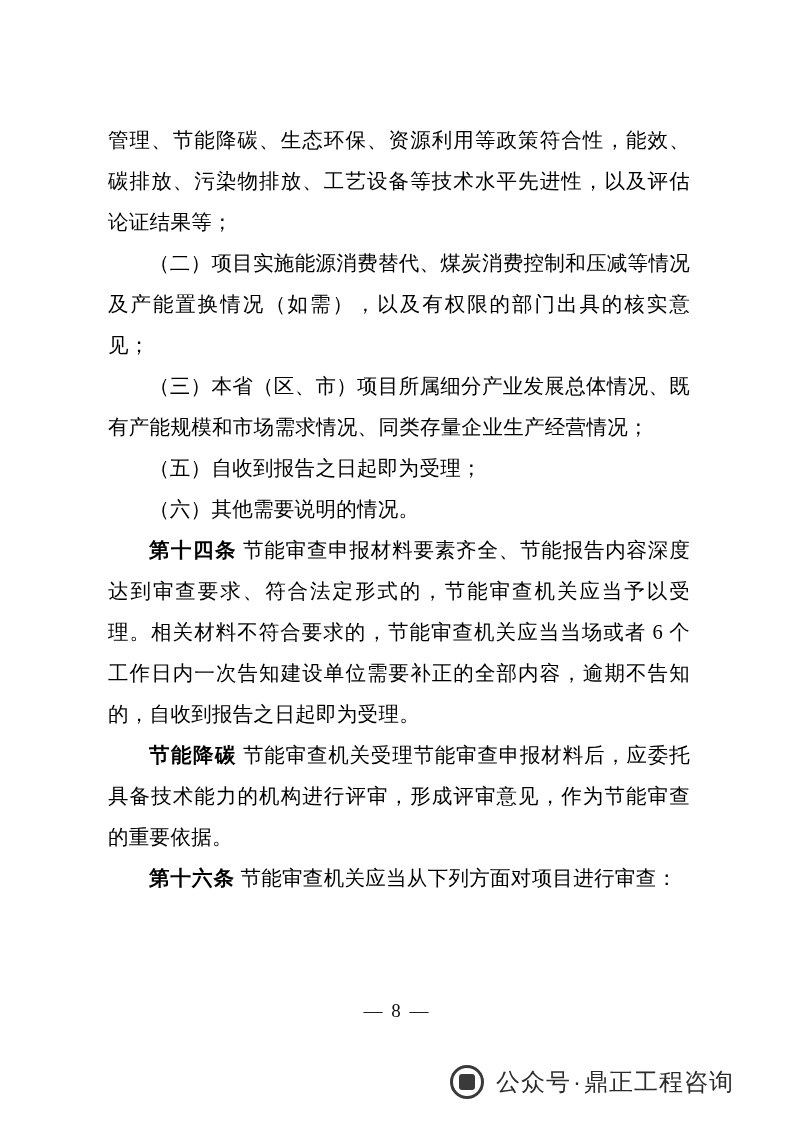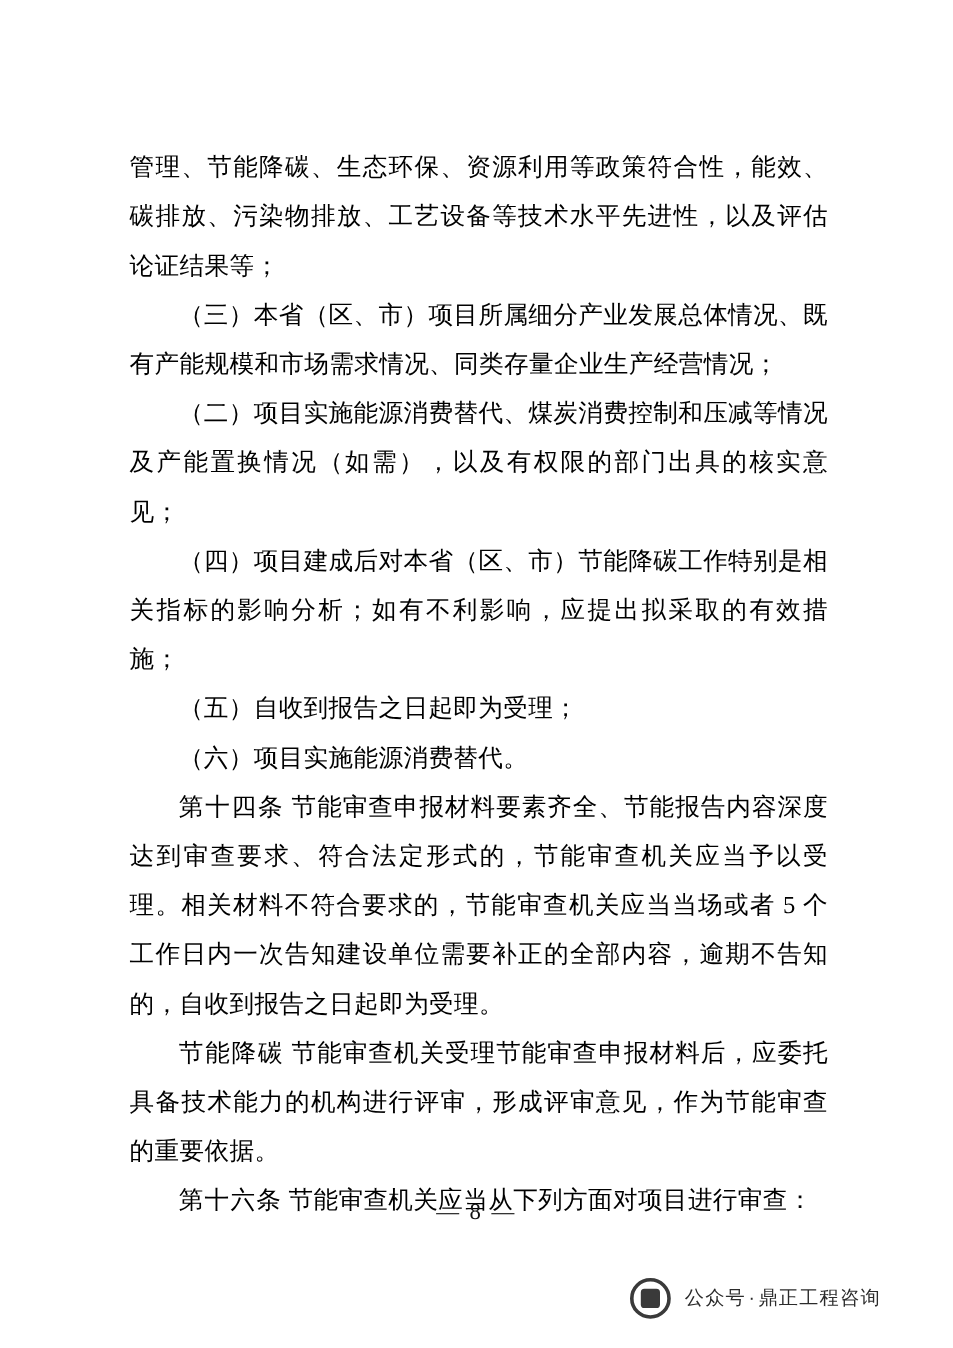--- a/index.html
+++ b/index.html
@@ -32,21 +32,21 @@
     text-justify: inter-ideograph;
   }
   .para {
     margin: 0;
     padding: 0;
   }
   .para.indent {
     text-indent: 2em;
   }
   .article-label {
-    font-weight: normal;
+    font-weight: bold;
     letter-spacing: 1px;
   }
   .page-number {
     position: absolute;
     left: 0;
     right: 0;
     top: 1000px;
     text-align: center;
     font-size: 19px;
     font-family: "Liberation Serif", "DejaVu Serif", serif;
@@ -80,63 +80,60 @@
   .brand-logo .inner {
     position: absolute;
     left: 9px;
     top: 9px;
     width: 16px;
     height: 16px;
     border-radius: 3px;
     background: #3a3a3a;
   }
   .brand-text {
-    font-size: 16px;
+    font-size: 24px;
     font-family: "Liberation Sans", sans-serif;
     color: #2b2b2b;
     letter-spacing: 1px;
     white-space: nowrap;
   }
   .brand-dot {
     padding: 0 2px;
   }
 </style>
 </head>
 <body>
 
 <div class="page">
   <div class="doc-body">
 
     <p class="para">
       <span>管理、节能降碳、生态环保、资源利用等政策符合性，能效、碳排放、污染物排放、工艺设备等技术水平先进性，以及评估论证结果等；</span>
     </p>
 
     <p class="para indent">
-      <span>（三）本省（区、市）项目所属细分产业发展总体情况、既有产能规模和市场需求情况、同类存量企业生产经营情况；</span>
-    </p>
-
-    <p class="para indent">
       <span>（二）项目实施能源消费替代、煤炭消费控制和压减等情况及产能置换情况（如需），以及有权限的部门出具的核实意见；</span>
     </p>
 
     <p class="para indent">
-      <span>（四）项目建成后对本省（区、市）节能降碳工作特别是相关指标的影响分析；如有不利影响，应提出拟采取的有效措施；</span>
+      <span>（三）本省（区、市）项目所属细分产业发展总体情况、既有产能规模和市场需求情况、同类存量企业生产经营情况；</span>
     </p>
+
 
     <p class="para indent">
       <span>（五）自收到报告之日起即为受理；</span>
     </p>
 
     <p class="para indent">
-      <span>（六）项目实施能源消费替代。</span>
+      <span>（六）其他需要说明的情况。</span>
     </p>
 
     <p class="para indent">
       <span class="article-label">第十四条</span>
-      <span>节能审查申报材料要素齐全、节能报告内容深度达到审查要求、符合法定形式的，节能审查机关应当予以受理。相关材料不符合要求的，节能审查机关应当当场或者 5 个工作日内一次告知建设单位需要补正的全部内容，逾期不告知的，自收到报告之日起即为受理。</span>
+      <span>节能审查申报材料要素齐全、节能报告内容深度达到审查要求、符合法定形式的，节能审查机关应当予以受理。相关材料不符合要求的，节能审查机关应当当场或者 6 个工作日内一次告知建设单位需要补正的全部内容，逾期不告知的，自收到报告之日起即为受理。</span>
     </p>
 
     <p class="para indent">
       <span class="article-label">节能降碳</span>
       <span>节能审查机关受理节能审查申报材料后，应委托具备技术能力的机构进行评审，形成评审意见，作为节能审查的重要依据。</span>
     </p>
 
     <p class="para indent">
       <span class="article-label">第十六条</span>
       <span>节能审查机关应当从下列方面对项目进行审查：</span>

